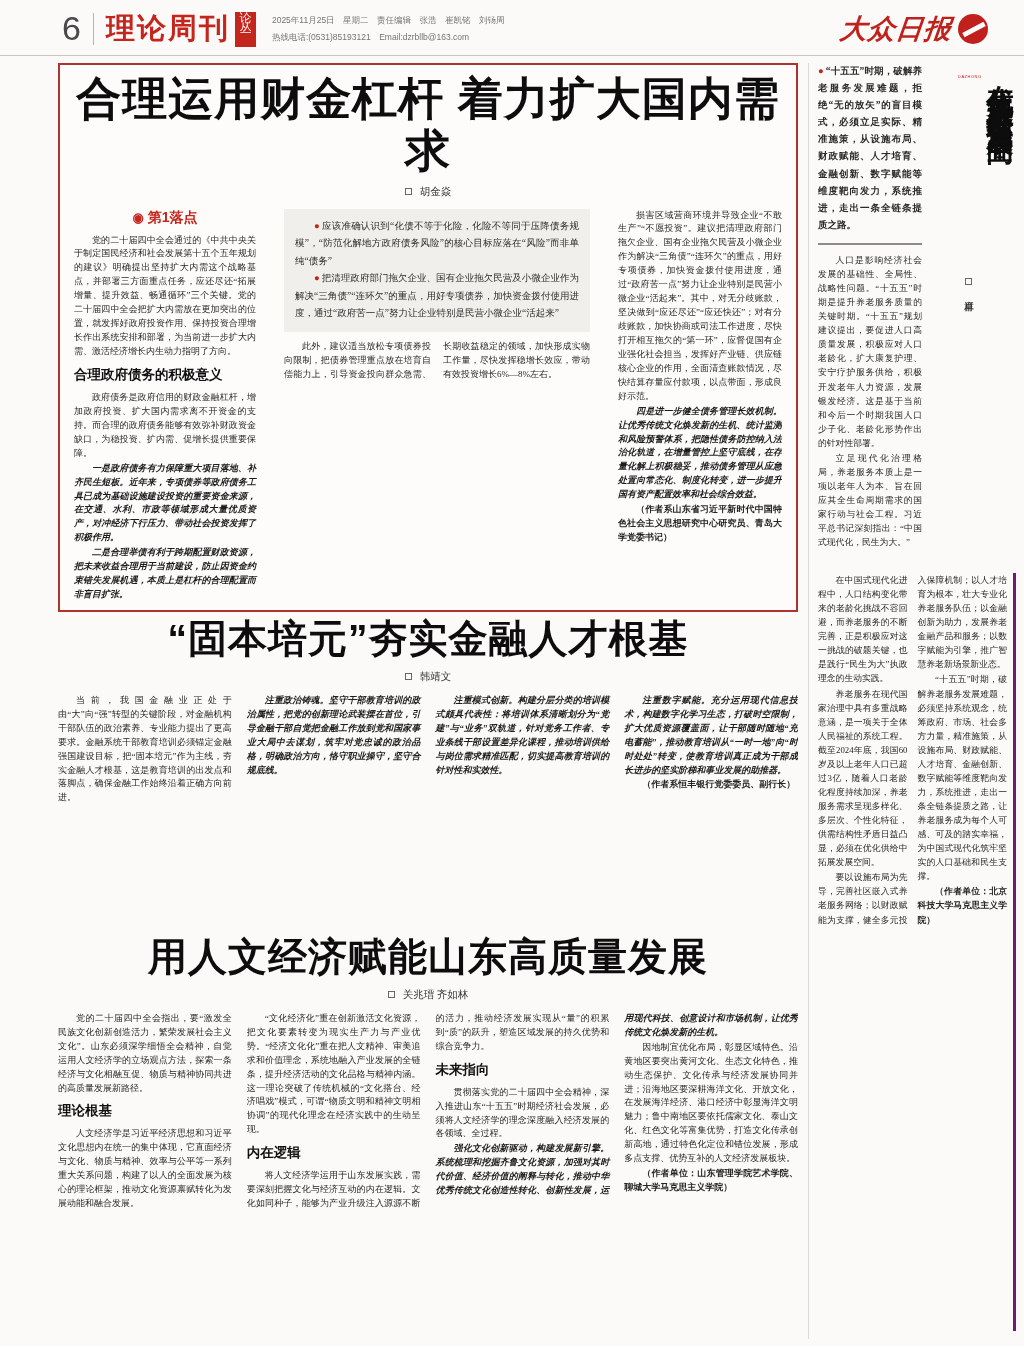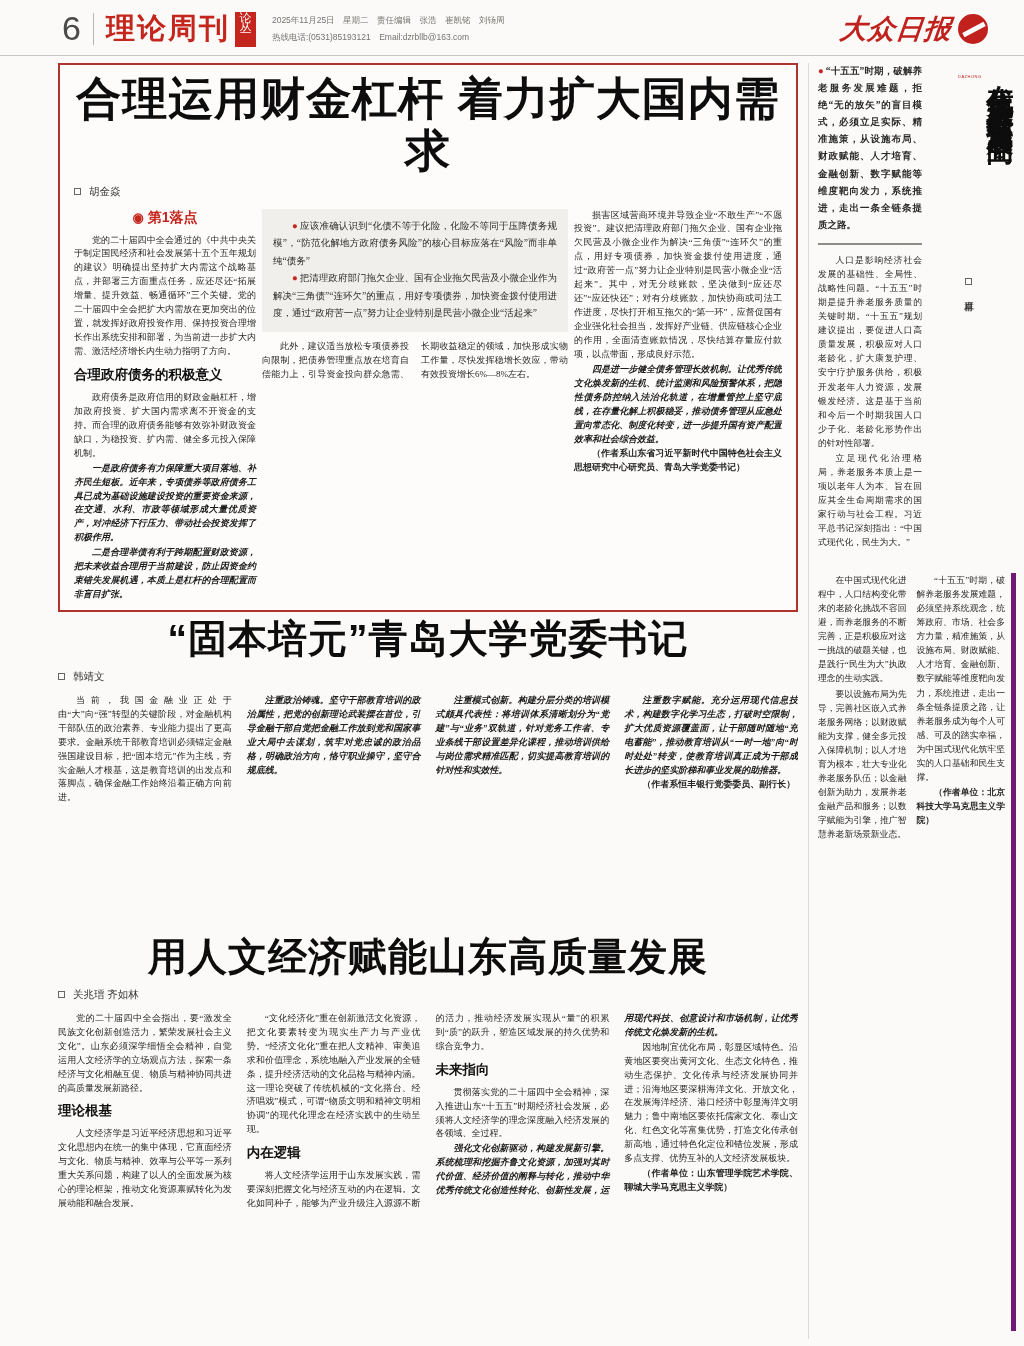--- a/index.html
+++ b/index.html
@@ -32,29 +32,29 @@
   .main-col { width:740px; }
   .rail { width:208px; border-left:1px solid #dedad6; padding-left:9px; }
 
   
   .bt { font-size:9px; line-height:1.55; text-align:justify; text-indent:2em; color:#262626;
         word-break:break-all; margin-bottom:1px; }
   .lead { font-weight:bold; font-style:italic; color:#1c1c1c; }
   .attr { font-weight:bold; }
   .subhead { font-family:"Liberation Sans","DejaVu Sans",sans-serif; font-size:13.5px; font-weight:bold;
              text-align:left; color:#111; margin:7px 0; }
-  .byline { text-align:left; font-size:10.5px; color:#333; margin:8px 0 10px; }
+  .byline { text-align:center; font-size:10.5px; color:#333; margin:8px 0 10px; }
   .sq { display:inline-block; width:7px; height:7px; border:1px solid #666; margin-right:8px; }
   .dot { color:#c4251d; margin-right:2px; }
 
   
   .a1-box { border:2px solid #b0342e; padding:8px 14px 4px; height:549px; overflow:hidden; background:#fdfcfb; }
   .a1-headline { font-family:"Liberation Sans","DejaVu Sans",sans-serif; font-size:45px; font-weight:900;
                  letter-spacing:1px; text-align:center; color:#0d0d0d; line-height:1.15; }
-  .a1-cols { display:flex; gap:6px; height:424px; overflow:hidden; }
+  .a1-cols { display:flex; gap:28px; height:424px; overflow:hidden; }
   .a1-c1 { width:182px; }
   .a1-c2 { width:306px; }
   .a1-c3 { flex:1; }
   .tagline { text-align:center; margin-bottom:7px; font-family:"Liberation Sans",sans-serif;
              font-size:14px; font-weight:bold; color:#c4251d; }
   .tag-icon { color:#c4251d; font-size:13px; margin-right:4px; }
   .hl-box { background:#f1efeb; padding:9px 11px; margin-bottom:8px; }
   .hl-item { font-size:9.5px; line-height:1.85; text-align:justify; word-break:break-all;
              text-indent:2em; color:#2a2a2a; }
   .a1-c2-cols { column-count:2; column-gap:12px; height:268px; overflow:hidden; }
@@ -73,21 +73,21 @@
   .rail-bullet { font-size:9.5px; font-weight:bold; line-height:1.8; text-align:justify; word-break:break-all;
                  color:#2a2a2a; }
   .rail-rule { border:none; border-top:2px solid #8f8c88; margin:9px 0 8px; }
   .rail-head-col { flex:1; display:flex; justify-content:flex-end; padding-left:4px; }
   .v-byline { writing-mode:vertical-rl; font-size:10px; color:#333; margin-top:215px; margin-right:2px; }
   .v-byline .sq { margin:0 0 8px 0; }
   .v-headline { writing-mode:vertical-rl; font-family:"Liberation Sans","DejaVu Sans",sans-serif;
                 font-size:27px; font-weight:900; color:#0d0d0d; letter-spacing:3.5px; line-height:1.2;
                 margin-left:6px; }
   .rail-bottom { margin-top:8px; column-count:2; column-gap:10px; height:758px; overflow:hidden;
-                 border-right:5px solid #701a75; padding-right:6px; }
+                 border-right:3px solid #701a75; padding-right:6px; }
   .rail .bt { font-size:8.8px; line-height:1.6; }
 </style>
 </head>
 <body>
 
 <div class="header">
   <div class="page-num">6</div>
   <div class="head-vbar"></div>
   <div class="section-logo">理论周刊</div>
   <div class="section-badge">论丛</div>
@@ -113,21 +113,21 @@
       <div class="byline">
         <span class="sq"></span><span>胡金焱</span>
       </div>
       <div class="a1-cols">
         <div class="a1-c1">
           <div class="tagline">
             <span class="tag-icon">◉</span><span>第1落点</span>
           </div>
           <p class="bt">党的二十届四中全会通过的《中共中央关于制定国民经济和社会发展第十五个五年规划的建议》明确提出坚持扩大内需这个战略基点，并部署三方面重点任务，应还尽还“拓展增量、提升效益、畅通循环”三个关键。党的二十届四中全会把扩大内需放在更加突出的位置，就发挥好政府投资作用、保持投资合理增长作出系统安排和部署，为当前进一步扩大内需、激活经济增长内生动力指明了方向。</p>
           <div class="subhead">合理政府债务的积极意义</div>
-          <p class="bt">政府债务是政府信用的财政金融杠杆，增加政府投资、扩大国内需求离不开资金的支持。而合理的政府债务能够有效弥补财政资金缺口，为稳投资、扩内需、健全多元投入保障机制。</p>
+          <p class="bt">政府债务是政府信用的财政金融杠杆，增加政府投资、扩大国内需求离不开资金的支持。而合理的政府债务能够有效弥补财政资金缺口，为稳投资、扩内需、促增长提供重要保障。</p>
           <p class="bt lead">一是政府债务有力保障重大项目落地、补齐民生短板。近年来，专项债券等政府债务工具已成为基础设施建设投资的重要资金来源，在交通、水利、市政等领域形成大量优质资产，对冲经济下行压力、带动社会投资发挥了积极作用。</p>
           <p class="bt lead">二是合理举债有利于跨期配置财政资源，把未来收益合理用于当前建设，防止因资金约束错失发展机遇，本质上是杠杆的合理配置而非盲目扩张。</p>
           <div class="subhead">合理运用好财政金融杠杆</div>
 
         </div>
         <div class="a1-c2">
           <div class="hl-box">
             <p class="hl-item"><span class="dot">●</span><span>应该准确认识到“化债不等于化险，化险不等同于压降债务规模”，“防范化解地方政府债务风险”的核心目标应落在“风险”而非单纯“债务”</span></p>
             <p class="hl-item"><span class="dot">●</span><span>把清理政府部门拖欠企业、国有企业拖欠民营及小微企业作为解决“三角债”“连环欠”的重点，用好专项债券，加快资金拨付使用进度，通过“政府苦一点”努力让企业特别是民营小微企业“活起来”</span></p>
           </div>
@@ -137,21 +137,21 @@
         </div>
         <div class="a1-c3">
           <p class="bt">损害区域营商环境并导致企业“不敢生产”“不愿投资”。建议把清理政府部门拖欠企业、国有企业拖欠民营及小微企业作为解决“三角债”“连环欠”的重点，用好专项债券，加快资金拨付使用进度，通过“政府苦一点”努力让企业特别是民营小微企业“活起来”。其中，对无分歧账款，坚决做到“应还尽还”“应还快还”；对有分歧账款，加快协商或司法工作进度，尽快打开相互拖欠的“第一环”，应督促国有企业强化社会担当，发挥好产业链、供应链核心企业的作用，全面清查账款情况，尽快结算存量应付款项，以点带面，形成良好示范。</p>
           <p class="bt lead">四是进一步健全债务管理长效机制。让优秀传统文化焕发新的生机、统计监测和风险预警体系，把隐性债务防控纳入法治化轨道，在增量管控上坚守底线，在存量化解上积极稳妥，推动债务管理从应急处置向常态化、制度化转变，进一步提升国有资产配置效率和社会综合效益。</p>
           <p class="bt attr">（作者系山东省习近平新时代中国特色社会主义思想研究中心研究员、青岛大学党委书记）</p>
         </div>
       </div>
     </div>
 
     <div class="a2">
-      <div class="a23-headline">“固本培元”青岛大学党委书记</div>
+      <div class="a23-headline">“固本培元”夯实金融人才根基</div>
       <div class="byline">
         <span class="sq"></span><span>韩靖文</span>
       </div>
       <div class="a2-cols">
         <p class="bt">当前，我国金融业正处于由“大”向“强”转型的关键阶段，对金融机构干部队伍的政治素养、专业能力提出了更高要求。金融系统干部教育培训必须锚定金融强国建设目标，把“固本培元”作为主线，夯实金融人才根基，这是教育培训的出发点和落脚点，确保金融工作始终沿着正确方向前进。</p>
         <p class="bt lead">注重政治铸魂。坚守干部教育培训的政治属性，把党的创新理论武装摆在首位，引导金融干部自觉把金融工作放到党和国家事业大局中去谋划，筑牢对党忠诚的政治品格，明确政治方向，恪守职业操守，坚守合规底线。</p>
         <p class="bt lead">注重模式创新。构建分层分类的培训模式颇具代表性：将培训体系清晰划分为“党建”与“业务”双轨道，针对党务工作者、专业条线干部设置差异化课程，推动培训供给与岗位需求精准匹配，切实提高教育培训的针对性和实效性。</p>
         <p class="bt lead">注重数字赋能。充分运用现代信息技术，构建数字化学习生态，打破时空限制，扩大优质资源覆盖面，让干部随时随地“充电蓄能”，推动教育培训从“一时一地”向“时时处处”转变，使教育培训真正成为干部成长进步的坚实阶梯和事业发展的助推器。</p>
         <p class="bt attr">（作者系恒丰银行党委委员、副行长）</p>
       </div>
@@ -188,18 +188,19 @@
       </div>
       <div class="rail-head-col">
         <div class="v-byline">
           <span class="sq"></span><span>肖卓群</span>
         </div>
         <div class="v-headline">在优化养老服务供给中拓展发展空间</div>
       </div>
     </div>
     <div class="rail-bottom">
       <p class="bt">在中国式现代化进程中，人口结构变化带来的老龄化挑战不容回避，而养老服务的不断完善，正是积极应对这一挑战的破题关键，也是践行“民生为大”执政理念的生动实践。</p>
+      <p class="bt">养老服务在现代国家治理中具有多重战略意涵，是一项关于全体人民福祉的系统工程。截至2024年底，我国60岁及以上老年人口已超过3亿，随着人口老龄化程度持续加深，养老服务需求呈现多样化、多层次、个性化特征，供需结构性矛盾日益凸显，必须在优化供给中拓展发展空间。</p>
       <p class="bt">要以设施布局为先导，完善社区嵌入式养老服务网络；以财政赋能为支撑，健全多元投入保障机制；以人才培育为根本，壮大专业化养老服务队伍；以金融创新为助力，发展养老金融产品和服务；以数字赋能为引擎，推广智慧养老新场景新业态。</p>
       <p class="bt">“十五五”时期，破解养老服务发展难题，必须坚持系统观念，统筹政府、市场、社会多方力量，精准施策，从设施布局、财政赋能、人才培育、金融创新、数字赋能等维度靶向发力，系统推进，走出一条全链条提质之路，让养老服务成为每个人可感、可及的踏实幸福，为中国式现代化筑牢坚实的人口基础和民生支撑。</p>
       <p class="bt attr">（作者单位：北京科技大学马克思主义学院）</p>
     </div>
   </div>
 </div>
 
 </body></html>

